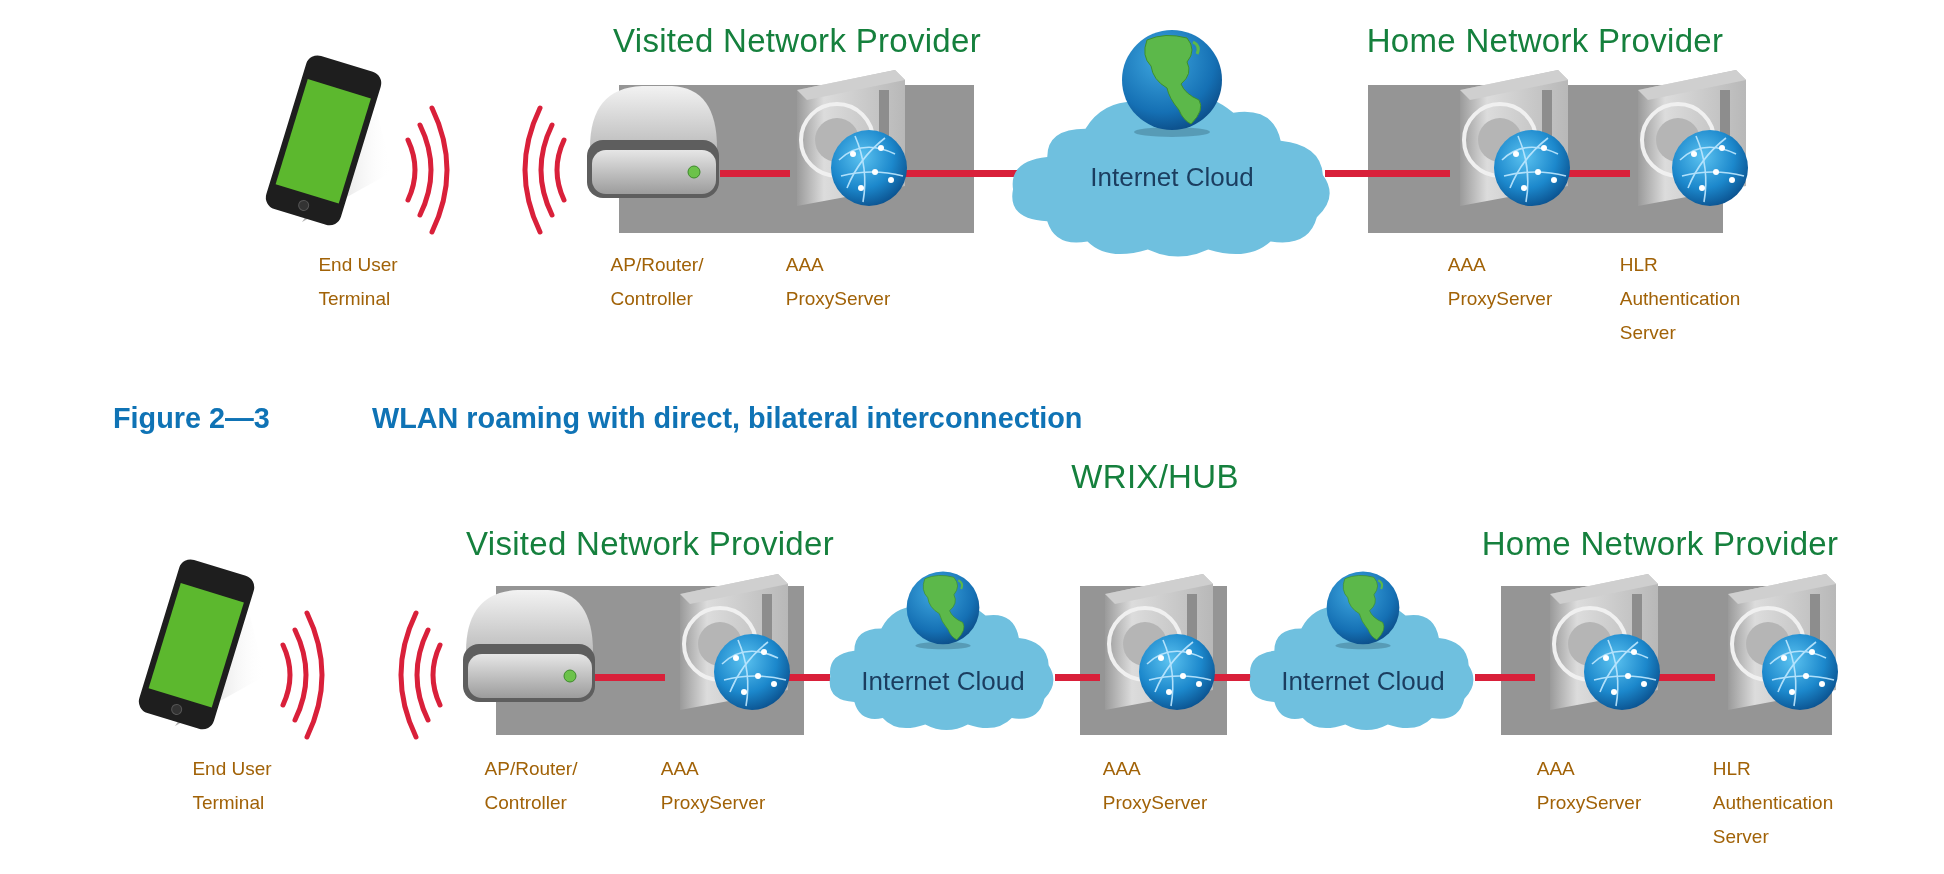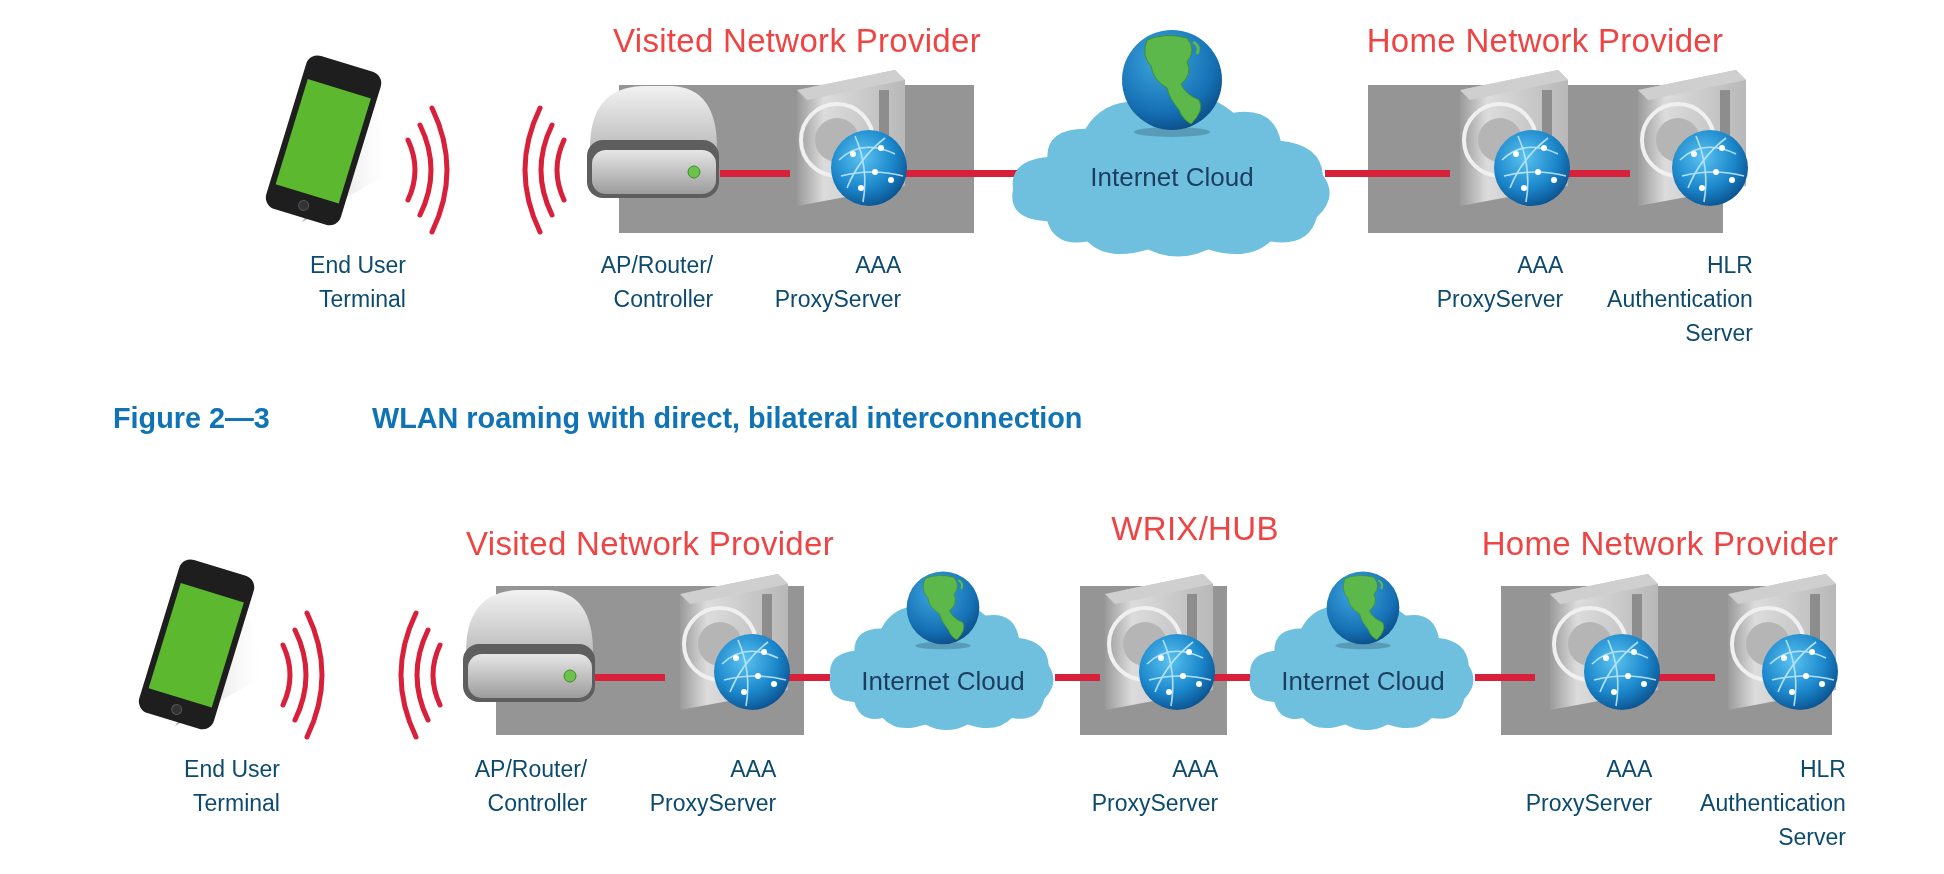--- a/index.html
+++ b/index.html
@@ -1,21 +1,21 @@
 <!DOCTYPE html>
 <html><head>
 <meta charset="utf-8">
 <style>
   html, body { margin: 0; padding: 0; background: #ffffff; }
   body { width: 1944px; height: 874px; position: relative; overflow: hidden;
          font-family: "Liberation Sans", sans-serif; }
-  .group-title { position: absolute; color: #ef4444; font-size: 33px; white-space: nowrap;
+  .group-title { position: absolute; color: #15803d; font-size: 33px; white-space: nowrap;
                  transform: translateX(-50%); text-align: center; line-height: 41px; letter-spacing: 0.3px; }
-  .label { position: absolute; color: #0c4a6e; font-size: 23px; line-height: 34px;
-           transform: translateX(-50%); text-align: right; white-space: nowrap; }
+  .label { position: absolute; color: #a16207; font-size: 19px; line-height: 34px;
+           transform: translateX(-50%); text-align: left; white-space: nowrap; }
   .label span { display: block; }
   .gbox { position: absolute; background: #959595; }
   .link { position: absolute; height: 7px; background: #d9203a; }
   .caption { position: absolute; top: 400px; color: #0f73b5; font-weight: bold; font-size: 30px;
              line-height: 36px; white-space: nowrap; transform: scaleX(0.96); transform-origin: left; }
   .cloud-text { position: absolute; color: #1b3d5f; font-size: 26px; white-space: nowrap;
                 transform: translateX(-50%); }
   svg { position: absolute; overflow: visible; }
 </style>
 </head>
@@ -181,21 +181,21 @@
     <span>Authentication</span>
     <span>Server</span>
   </div>
 </div>
 
 <div class="caption" style="left:113px;">Figure 2—3</div>
 <div class="caption" style="left:372px;">WLAN roaming with direct, bilateral interconnection</div>
 
 <div>
   <div class="group-title" style="left:650px; top:523px;">Visited Network Provider</div>
-  <div class="group-title" style="left:1155px; top:508px;margin-left:40px;">
+  <div class="group-title" style="left:1155px; top:456px;">
     <span style="display:block">WRIX/HUB</span>
   </div>
   <div class="group-title" style="left:1660px; top:523px;">Home Network Provider</div>
 
   <div class="gbox" style="left:496px; top:586px; width:308px; height:149px;"></div>
   <div class="gbox" style="left:1080px; top:586px; width:147px; height:149px;"></div>
   <div class="gbox" style="left:1501px; top:586px; width:331px; height:149px;"></div>
 
   <div class="link" style="left:595px; top:674px; width:70px;"></div>
   <div class="link" style="left:770px; top:674px; width:60px;"></div>

